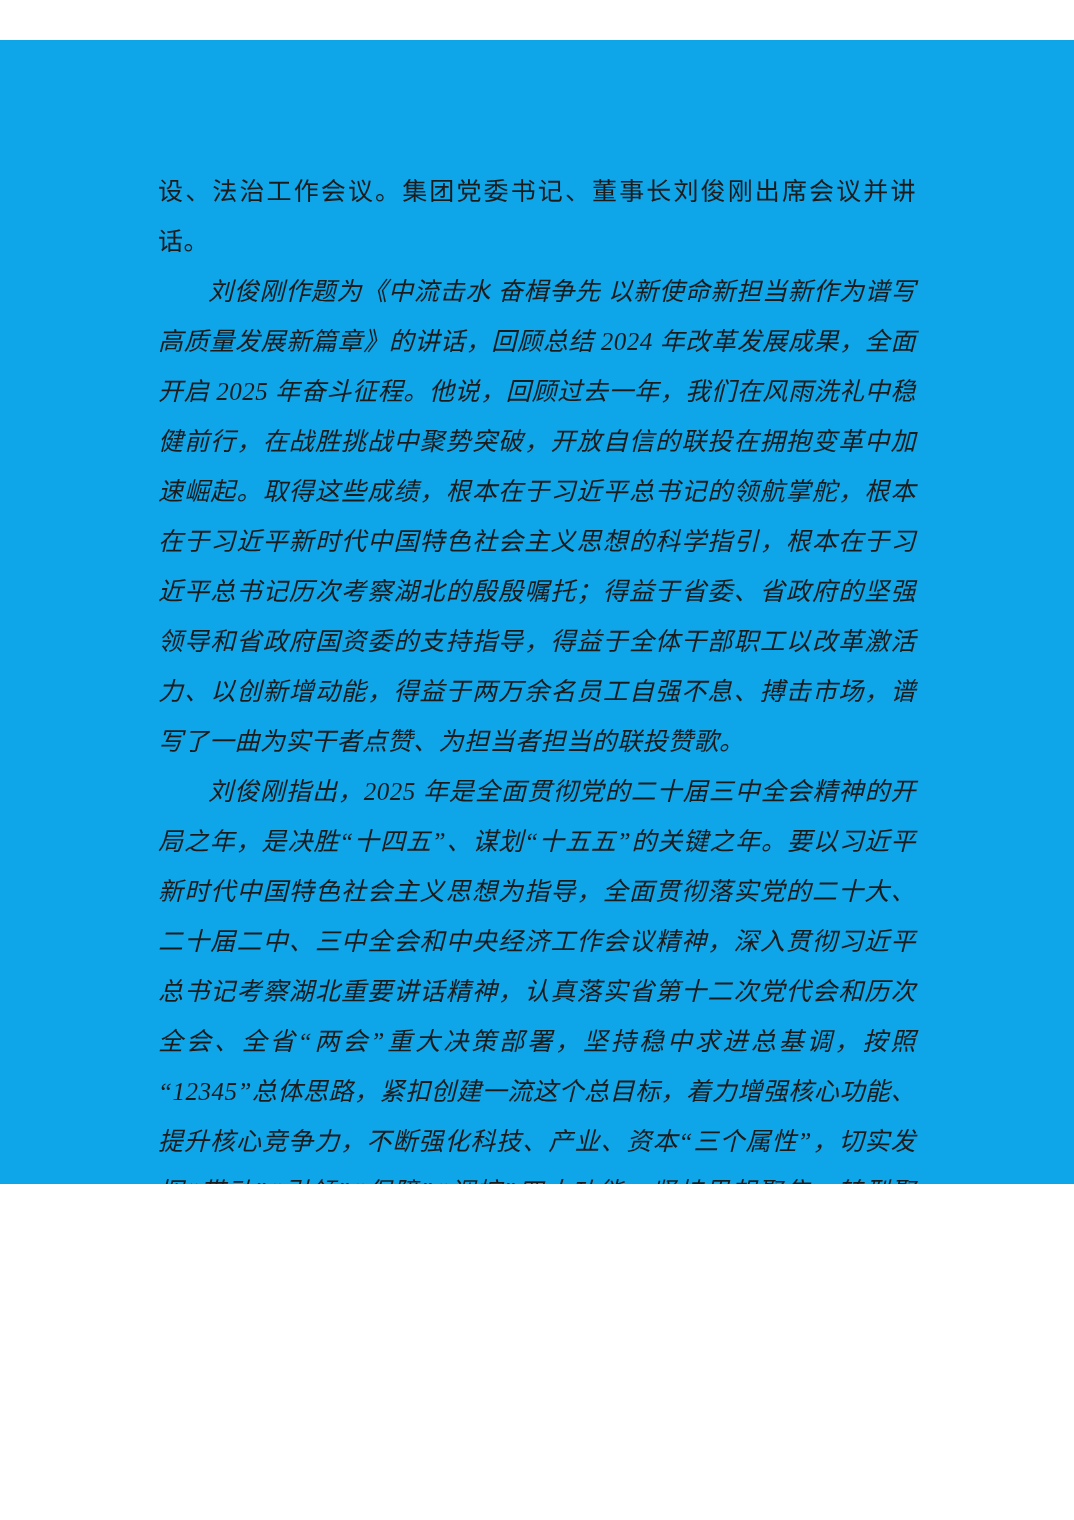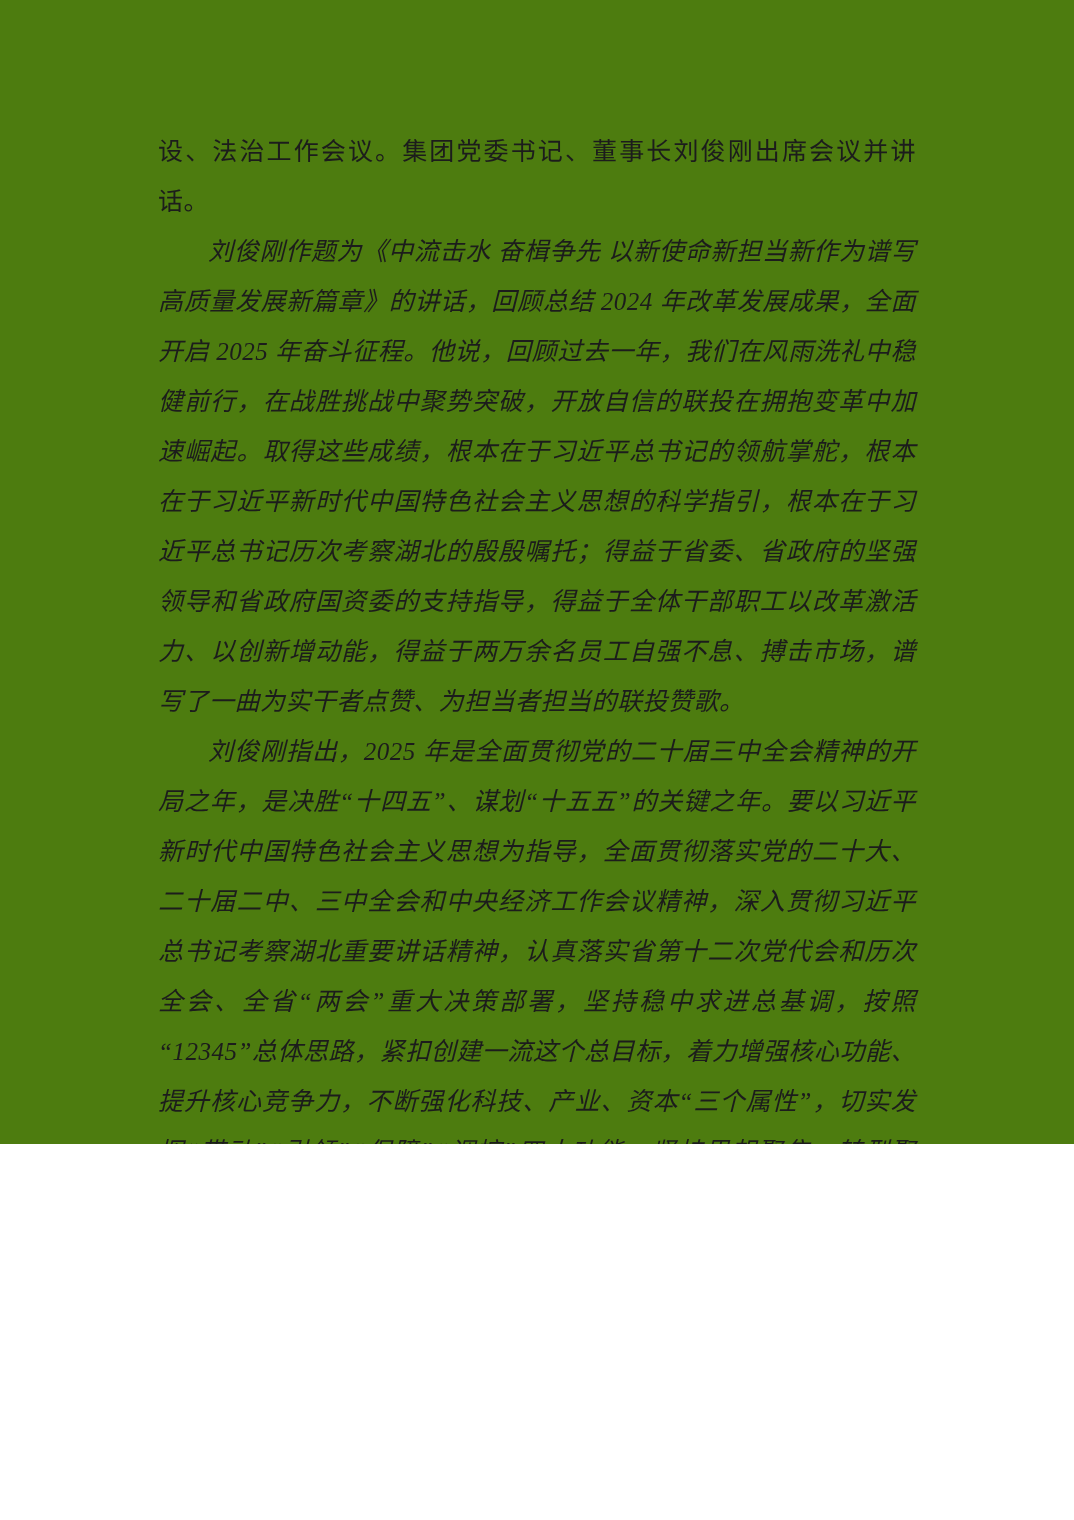--- a/index.html
+++ b/index.html
@@ -4,24 +4,25 @@
 <style>
   html, body {
     margin: 0;
     padding: 0;
     background: #ffffff;
   }
   .page {
     position: relative;
     width: 1074px;
     height: 1144px;
-    background: #4d7c0f;
+    background: #0ea5e9;
     overflow: hidden;
     font-family: "Liberation Serif", "DejaVu Serif", serif;
     color: #1c1c1c;
+    margin-top: 40px;
   }
   .content {
     position: absolute;
     top: 127px;
     left: 158px;
     width: 758px;
     font-size: 25px;
     line-height: 50px;
     text-align: justify;
     letter-spacing: 0.5px;

